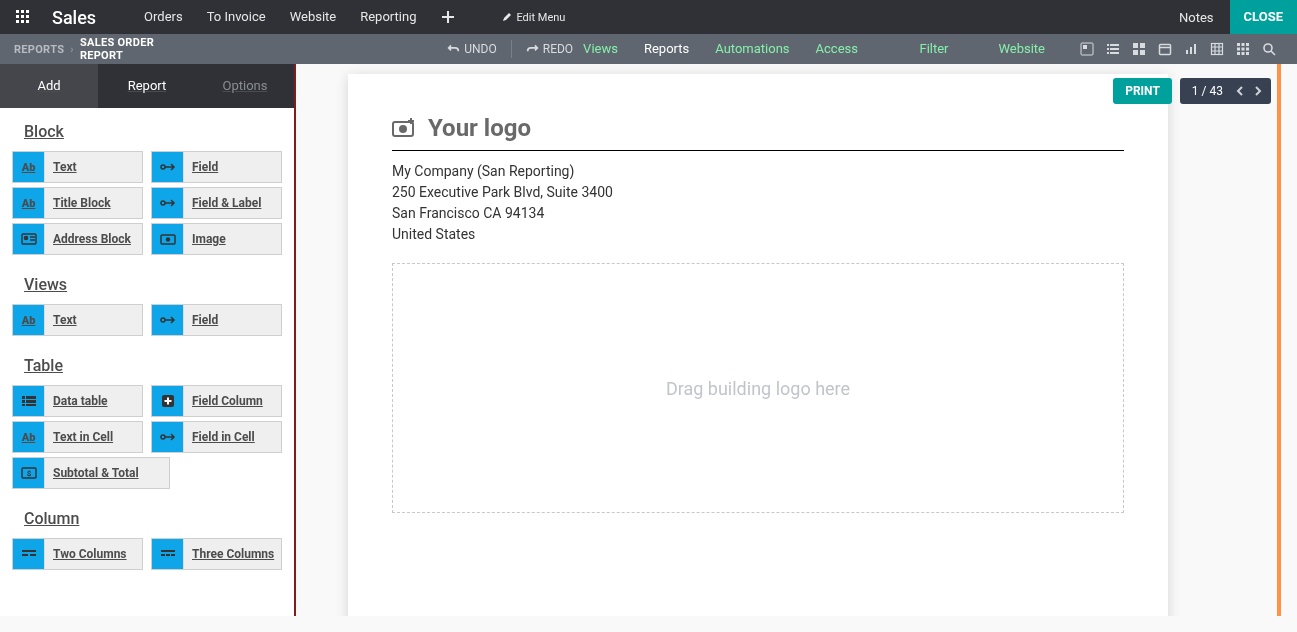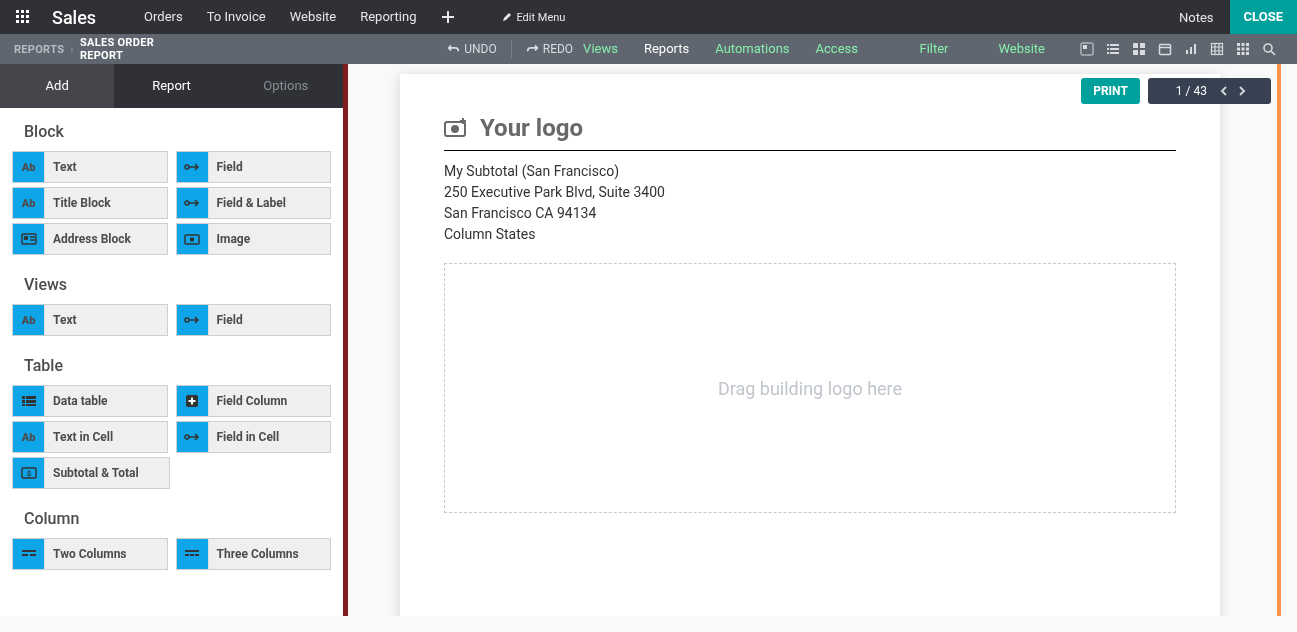--- a/index.html
+++ b/index.html
@@ -86,25 +86,26 @@
   .sub-tab.active { color:#fff; border-bottom: 3px solid #00a09d; }
   .right-icons { display:flex; gap:2px; margin-left: 14px; align-items:center; padding-right:2px; }
   .right-icons .icon-btn { color:#d8dbe0; padding:4px 5px; cursor:pointer; display:flex; align-items:center; }
 
   
   .main {
     display:flex;
     height: calc(632px - 34px - 46px);
   }
   .sidebar {
-    width: 348px;
+    width: 296px;
     background: #fff;
     height:100%;
     overflow-y:auto;
-    border-right: 5px solid #7f1d1d;
+    border-right: 2px solid #7f1d1d;
+    text-decoration: underline;
   }
   .sidebar-tabs {
     display:flex; height:44px;
   }
   .sidebar-tab {
     flex:1; text-align:center; line-height:44px; font-size:13px; cursor:pointer;
     background:#2f3136; color:#fff;
   }
   .sidebar-tab.inactive { background:#44464c; color:#fff; }
   .sidebar-tab.dim { background:#2f3136; color:#8a8d93; }
@@ -141,21 +142,21 @@
   }
   .canvas-toolbar {
     position:absolute; top:14px; right:26px; display:flex; gap:8px; z-index:3;justify-content:flex-end;
   }
   .print-btn {
     background:#00a09d; color:#fff; font-weight:700; font-size:12px; border-radius:3px;
     padding:6px 12px; cursor:pointer;
   }
   .pager {
     background:#374151; color:#fff; border-radius:3px; display:flex; align-items:center;
-    padding: 0 20px; font-size:12px;
+    padding: 0 4px; font-size:12px;
   }
   .pager .count { padding:6px 8px; }
   .pager .chev { padding:4px 5px; cursor:pointer; color:#cfd3d8; }
 
   .right-edge-bar {
     position:absolute; top:0; right:16px; width:4px; height:100%; background:#ff9248; z-index:2;
   }
 
   .paper {
     position:absolute; left:52px; top:10px; width:820px; min-height:720px;
@@ -513,23 +514,23 @@
           <svg width="24" height="20" viewBox="0 0 24 20" fill="#696969">
               <rect x="1" y="4" width="20" height="14" rx="2" fill="none" stroke="#696969" stroke-width="2"></rect>
               <circle cx="11" cy="11" r="4"></circle>
               <rect x="18" y="0" width="2" height="6"></rect>
               <rect x="16" y="2" width="6" height="2"></rect>
             </svg>
         </span>
         <span class="logo-text">Your logo</span>
       </div>
       <div class="rule"></div>
-      <div class="company-line">My Subtotal (San Francisco)</div>
+      <div class="company-line">My Company (San Reporting)</div>
       <div class="company-line">250 Executive Park Blvd, Suite 3400</div>
       <div class="company-line">San Francisco CA 94134</div>
-      <div class="company-line">Column States</div>
+      <div class="company-line">United States</div>
 
       <div class="drop-area">
         <span>Drag building logo here</span>
       </div>
     </div>
   </div>
 </div>
 
 </body></html>

